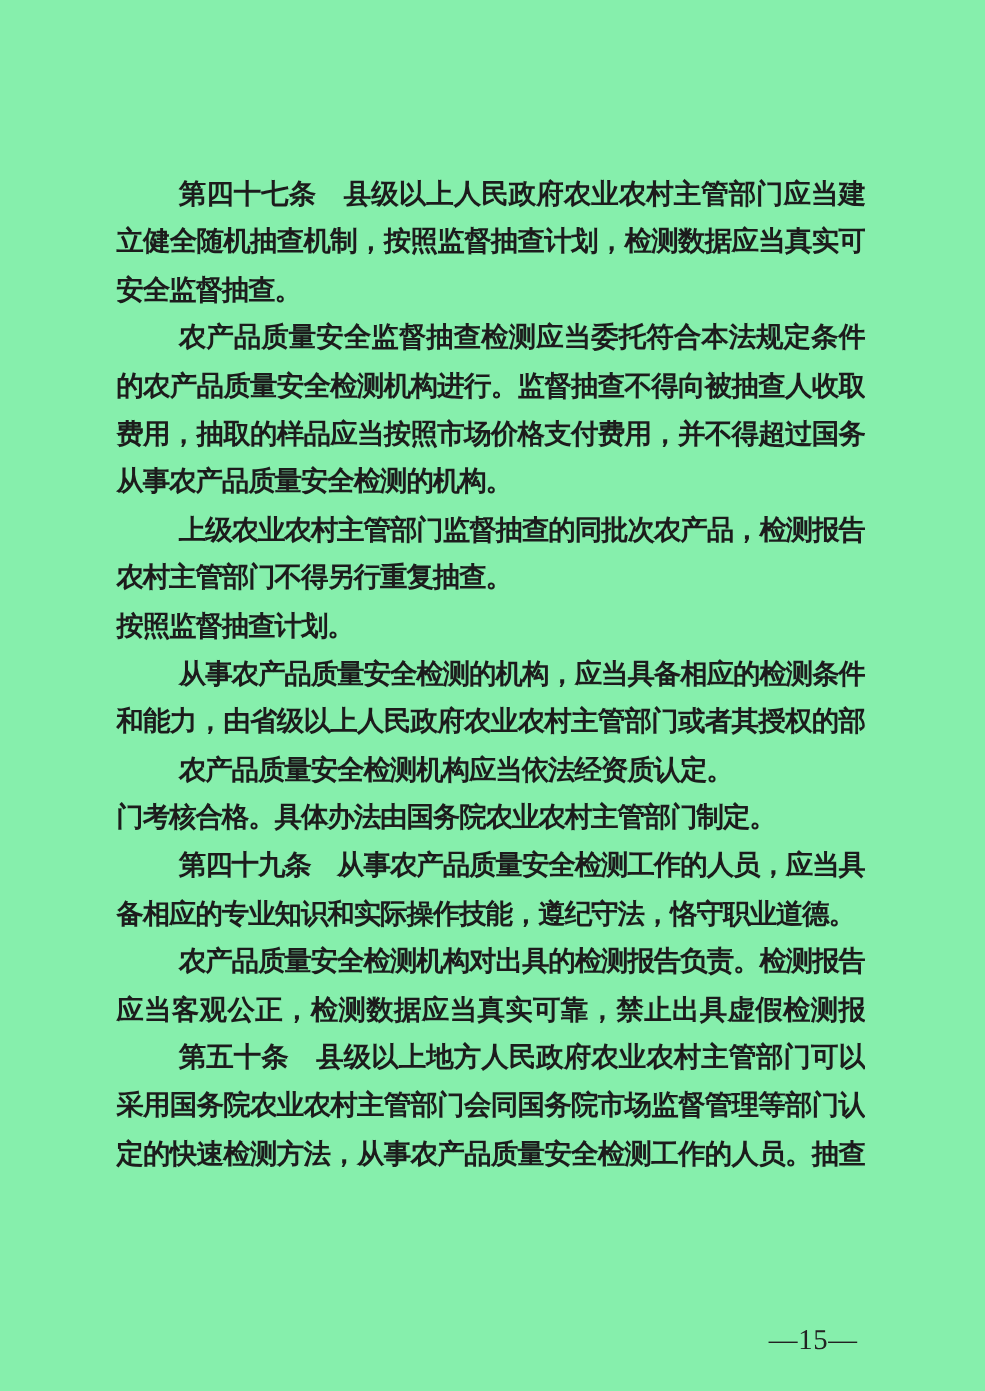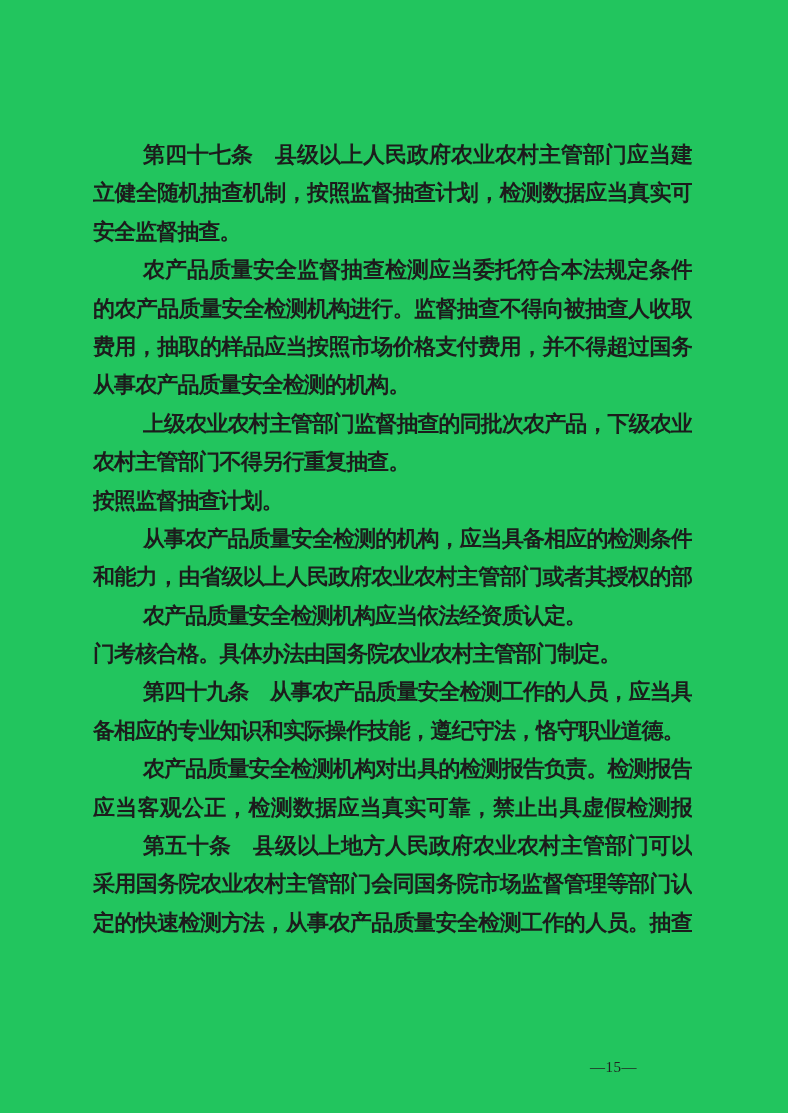--- a/index.html
+++ b/index.html
@@ -4,21 +4,21 @@
 <style>
   html, body {
     margin: 0;
     padding: 0;
     background: #ffffff;
   }
   .page {
     position: relative;
     width: 788px;
     height: 1113px;
-    background: #22c55e;
+    background: #86efac;
     overflow: hidden;
     font-family: "Liberation Sans", sans-serif;
   }
   .content {
     position: absolute;
     left: 93px;
     top: 136px;
     width: 599px;
   }
   .line {
@@ -37,44 +37,44 @@
   }
   .line.indent {
     text-indent: 50px;
   }
   .line.end {
     text-align-last: left;
   }
   .page-number {
     position: absolute;
     top: 1059px;
-    left: 590px;
+    left: 615px;
     font-family: "Liberation Serif", serif;
-    font-size: 15px;
+    font-size: 23px;
     font-weight: normal;
     color: #222222;
     letter-spacing: 0.5px;
   }
 </style>
 </head>
 <body>
 
 <div class="page">
   <main class="content">
 
     <p class="line indent">第四十七条　县级以上人民政府农业农村主管部门应当建</p>
     <p class="line">立健全随机抽查机制，按照监督抽查计划，检测数据应当真实可靠</p>
     <p class="line end">安全监督抽查。</p>
 
     <p class="line indent">农产品质量安全监督抽查检测应当委托符合本法规定条件</p>
     <p class="line">的农产品质量安全检测机构进行。监督抽查不得向被抽查人收取</p>
     <p class="line">费用，抽取的样品应当按照市场价格支付费用，并不得超过国务</p>
     <p class="line end">从事农产品质量安全检测的机构。</p>
 
-    <p class="line indent">上级农业农村主管部门监督抽查的同批次农产品，下级农业</p>
+    <p class="line indent">上级农业农村主管部门监督抽查的同批次农产品，检测报告</p>
     <p class="line end">农村主管部门不得另行重复抽查。</p>
 
     <p class="line end">按照监督抽查计划。</p>
 
     <p class="line indent">从事农产品质量安全检测的机构，应当具备相应的检测条件</p>
     <p class="line">和能力，由省级以上人民政府农业农村主管部门或者其授权的部</p>
     <p class="line indent end">农产品质量安全检测机构应当依法经资质认定。</p>
 
     <p class="line end">门考核合格。具体办法由国务院农业农村主管部门制定。</p>
 

